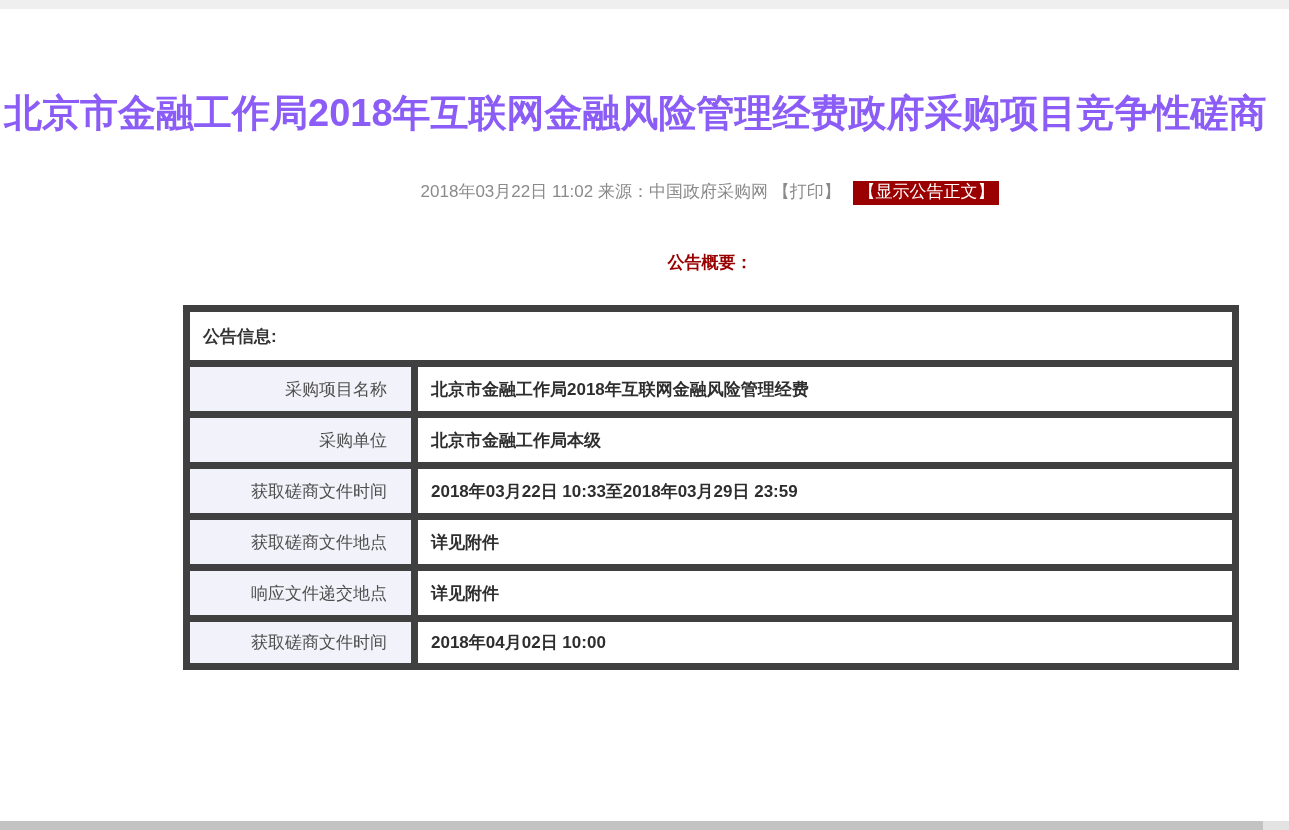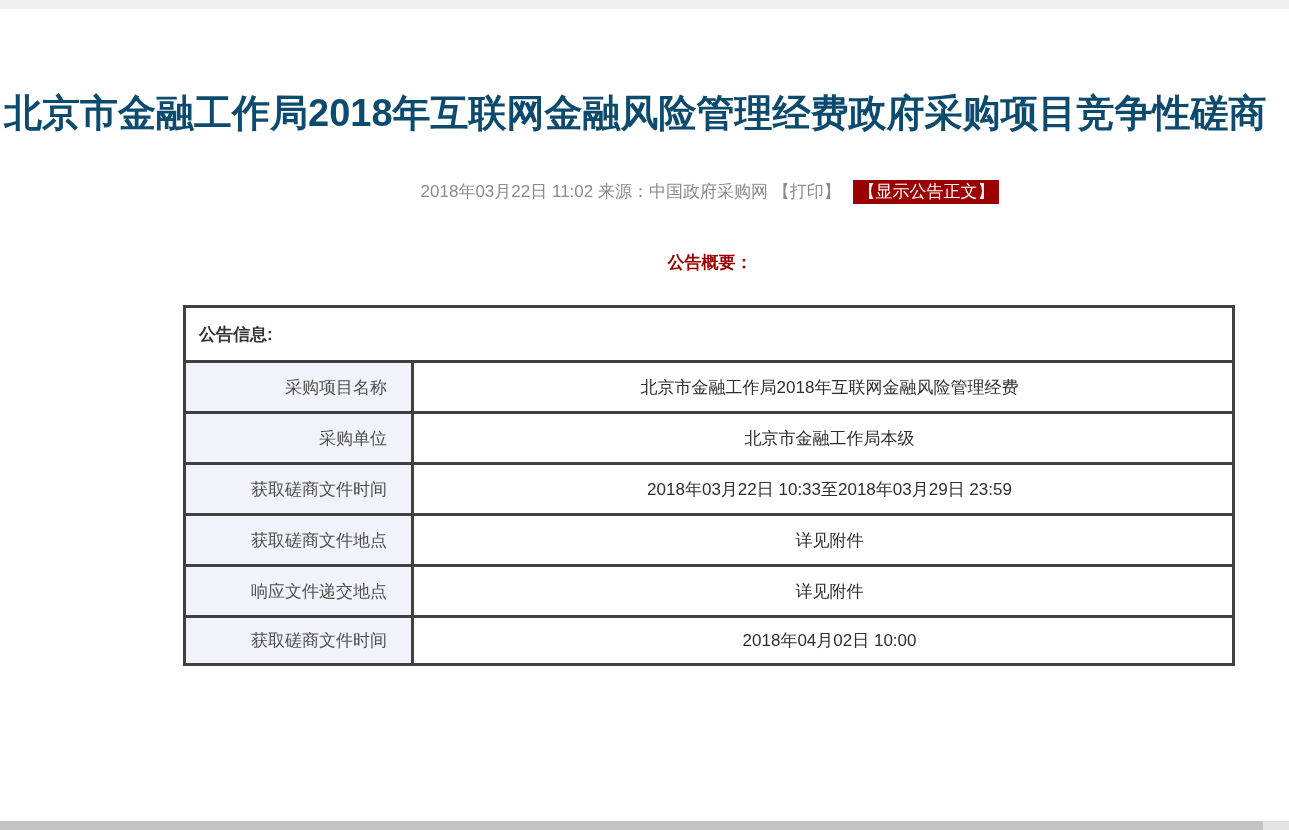--- a/index.html
+++ b/index.html
@@ -9,58 +9,58 @@
     position:relative; width:1289px; height:830px;
     overflow:hidden; background:#ffffff;
   }
   .top-strip {
     position:absolute; top:0; left:0; width:1289px; height:9px;
     background:#efefef;
   }
   .page-title {
     position:absolute; top:84px; left:4px;
     font-size:38px; line-height:58px; font-weight:bold;
-    color:#0c4a6e; white-space:nowrap;
+    color:#8b5cf6; white-space:nowrap;
   }
   .meta-line {
     position:absolute; top:180px; left:0; width:1420px;
     text-align:center; font-size:17px; line-height:24px; color:#8a8a8a;
     white-space:nowrap;
   }
   .meta-line .seg { color:#8a8a8a; }
   .print-link { color:#8a8a8a; text-decoration:none; cursor:pointer; }
   .show-notice-btn {
     display:inline-block; margin-left:8px; padding:1px 5px 2px 5px;
     background:#9a0000; color:#ffffff; cursor:pointer;
-    font-size:17px; line-height:21px;
+    font-size:17px; line-height:21px;font-family:Liberation Mono, monospace;
   }
   .summary-heading {
     position:absolute; top:251px; left:0; width:1420px;
     text-align:center; font-size:17px; font-weight:bold; color:#990000;
   }
   table.notice-table {
     position:absolute; top:305px; left:183px;
     width:1049px; table-layout:fixed;
     border-collapse:collapse; background:#fff;
   }
   table.notice-table td {
-    border:3px solid #404040; vertical-align:middle;
+    border:7px solid #404040; vertical-align:middle;
     font-size:17px; overflow:hidden; white-space:nowrap;
   }
   tr.row-header { height:55px; }
   tr.row-std { height:51px; }
   tr.row-last { height:48px; }
   td.cell-header {
     background:#ffffff; font-weight:bold; color:#333333; padding-left:13px;
   }
   td.cell-label {
     background:#f2f2fa; color:#4f4f4f; text-align:right; padding-right:24px;
   }
   td.cell-value {
-    background:#ffffff; color:#2e2e2e; font-weight:normal; padding-left:13px;text-align:center;
+    background:#ffffff; color:#2e2e2e; font-weight:bold; padding-left:13px;
   }
   .hscrollbar {
     position:absolute; left:0; top:821px; width:1289px; height:9px;
     background:#e3e3e3;
   }
   .hscrollbar-thumb {
     position:absolute; left:0; top:0; width:1263px; height:9px;
     background:#c3c3c3; cursor:pointer;
   }
 </style>

